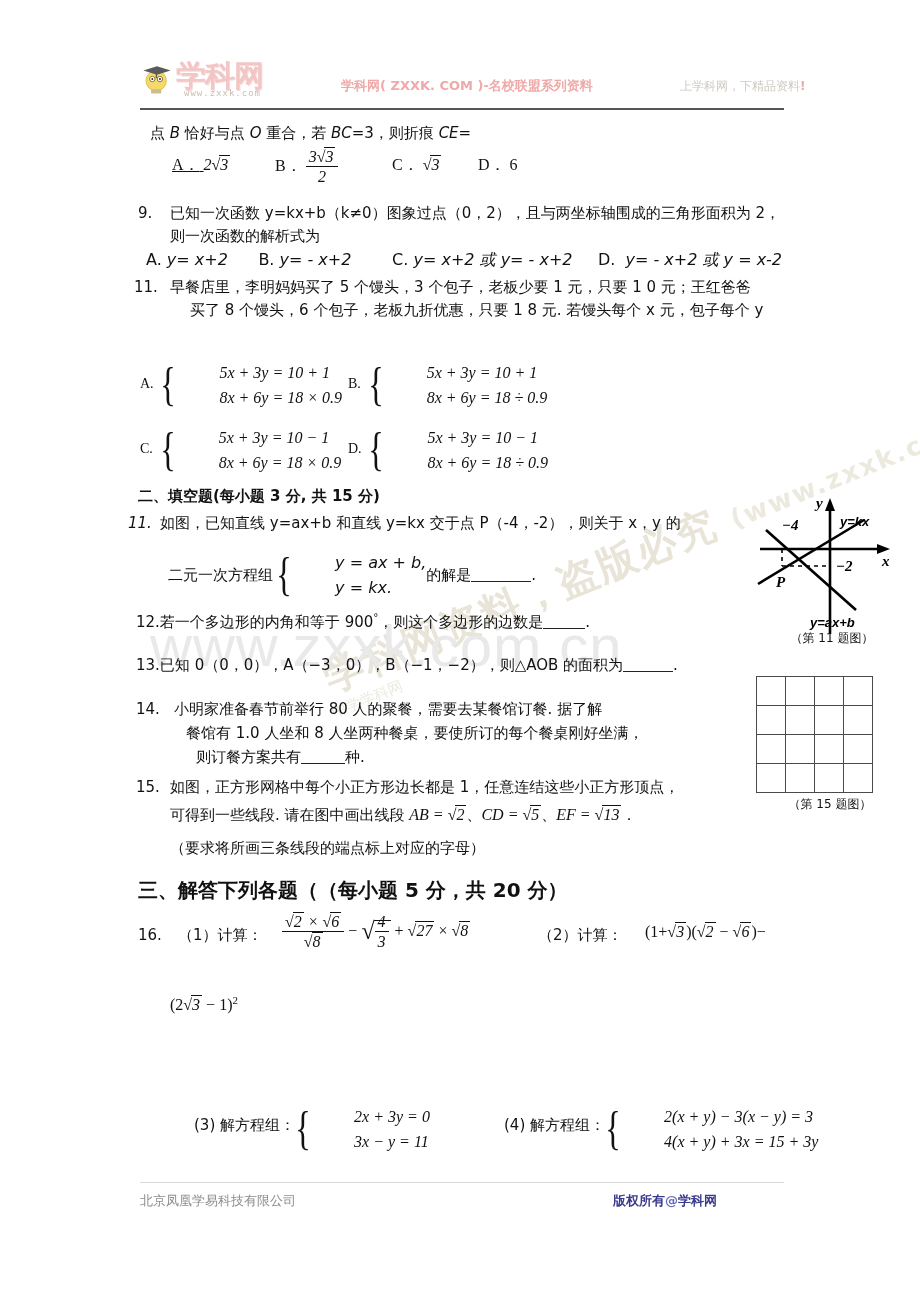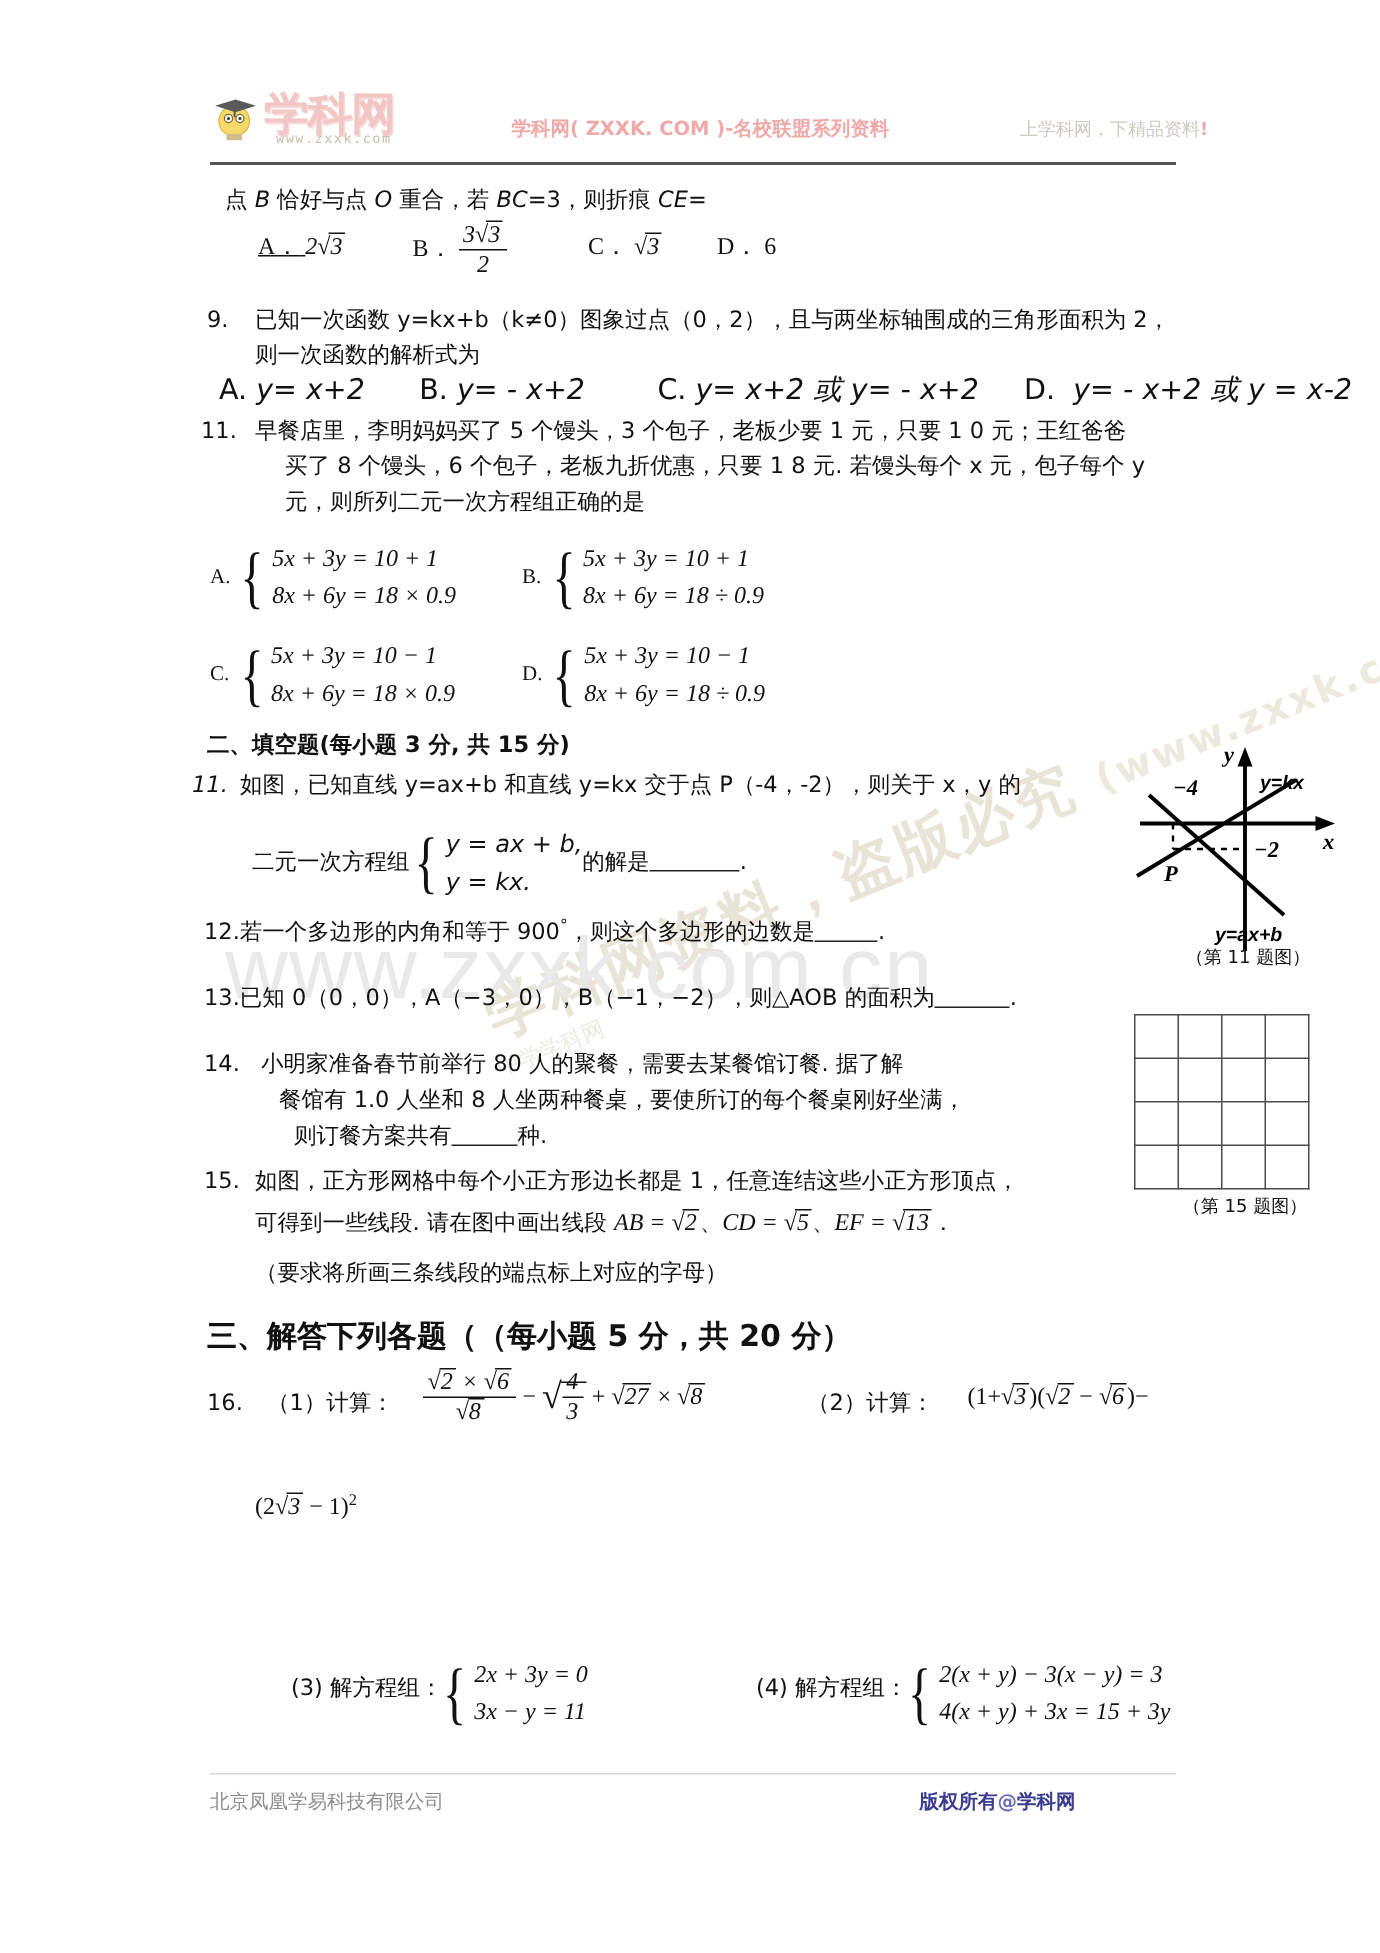--- a/index.html
+++ b/index.html
@@ -95,21 +95,21 @@
   .sup{font-size:0.68em;vertical-align:super;font-style:normal;}
 
   
   .sys{display:inline-flex;align-items:center;vertical-align:middle;}
   .sys .brace{
     font-size:46px;line-height:0.8;font-family:"Liberation Serif", serif;
     font-weight:300;margin-right:2px;transform:scaleX(0.7);
     display:inline-block;
   }
   .sys .rows{display:inline-block;font-style:italic;font-size:16px;}
-  .sys .rows > div{line-height:25px;white-space:nowrap;}
+  .sys .rows > div{line-height:25px;white-space:nowrap;margin-left:38px;}
 
   
   .fig11{position:absolute;left:752px;top:492px;width:160px;height:150px;}
   .fig11cap{
     position:absolute;left:752px;top:630px;width:160px;
     text-align:center;font-family:"DejaVu Sans", sans-serif;font-size:12px;
   }
   
   .fig15{position:absolute;left:756px;top:676px;}
   .grid{border-collapse:collapse;}
@@ -190,34 +190,33 @@
       <span class="sqrt"><span class="rad">√</span><span class="rx">3</span></span>
     </div>
     <div class="ln serif" style="left:478px;top:155px;font-size:16px;">
       <span>D．</span>
       <span>6</span>
     </div>
 
     <div class="ln cn" style="left:138px;top:203px;">9.</div>
     <div class="ln cn" style="left:170px;top:203px;">已知一次函数 y=kx+b（k≠0）图象过点（0，2），且与两坐标轴围成的三角形面积为 2，</div>
     <div class="ln cn" style="left:170px;top:226px;">则一次函数的解析式为</div>
-    <div class="ln cn" style="left:146px;top:250px;font-size:19px;">
+    <div class="ln cn" style="left:146px;top:250px;font-size:16px;">
       <span><span>A.</span>&nbsp;<i>y= x+2</i></span>
       &nbsp;&nbsp;&nbsp;&nbsp;
       <span><span>B.</span>&nbsp;<i>y= - x+2</i></span>
       &nbsp;&nbsp;&nbsp;&nbsp;&nbsp;&nbsp;
       <span><span>C.</span>&nbsp;<i>y= x+2 或 y= - x+2</i></span>
       &nbsp;&nbsp;&nbsp;
       <span><span>D.</span>&nbsp;&nbsp;<i>y= - x+2 或 y = x-2</i></span>
     </div>
 
     <div class="ln cn" style="left:134px;top:277px;">11.</div>
     <div class="ln cn" style="left:170px;top:277px;">早餐店里，李明妈妈买了 5 个馒头，3 个包子，老板少要 1 元，只要 1 0 元；王红爸爸</div>
     <div class="ln cn" style="left:190px;top:300px;">买了 8 个馒头，6 个包子，老板九折优惠，只要 1 8 元. 若馒头每个 x 元，包子每个 y</div>
-    <div class="ln cn" style="left:190px;top:324px;">元，则所列二元一次方程组正确的是</div>
 
     <div class="ln serif" style="left:140px;top:360px;">
       <span style="font-size:14px;">A.</span>
       <span class="sys">
         <span class="brace">{</span>
         <span class="rows">
           <div>5x + 3y = 10 + 1</div>
           <div>8x + 6y = 18 × 0.9</div>
         </span>
       </span>

